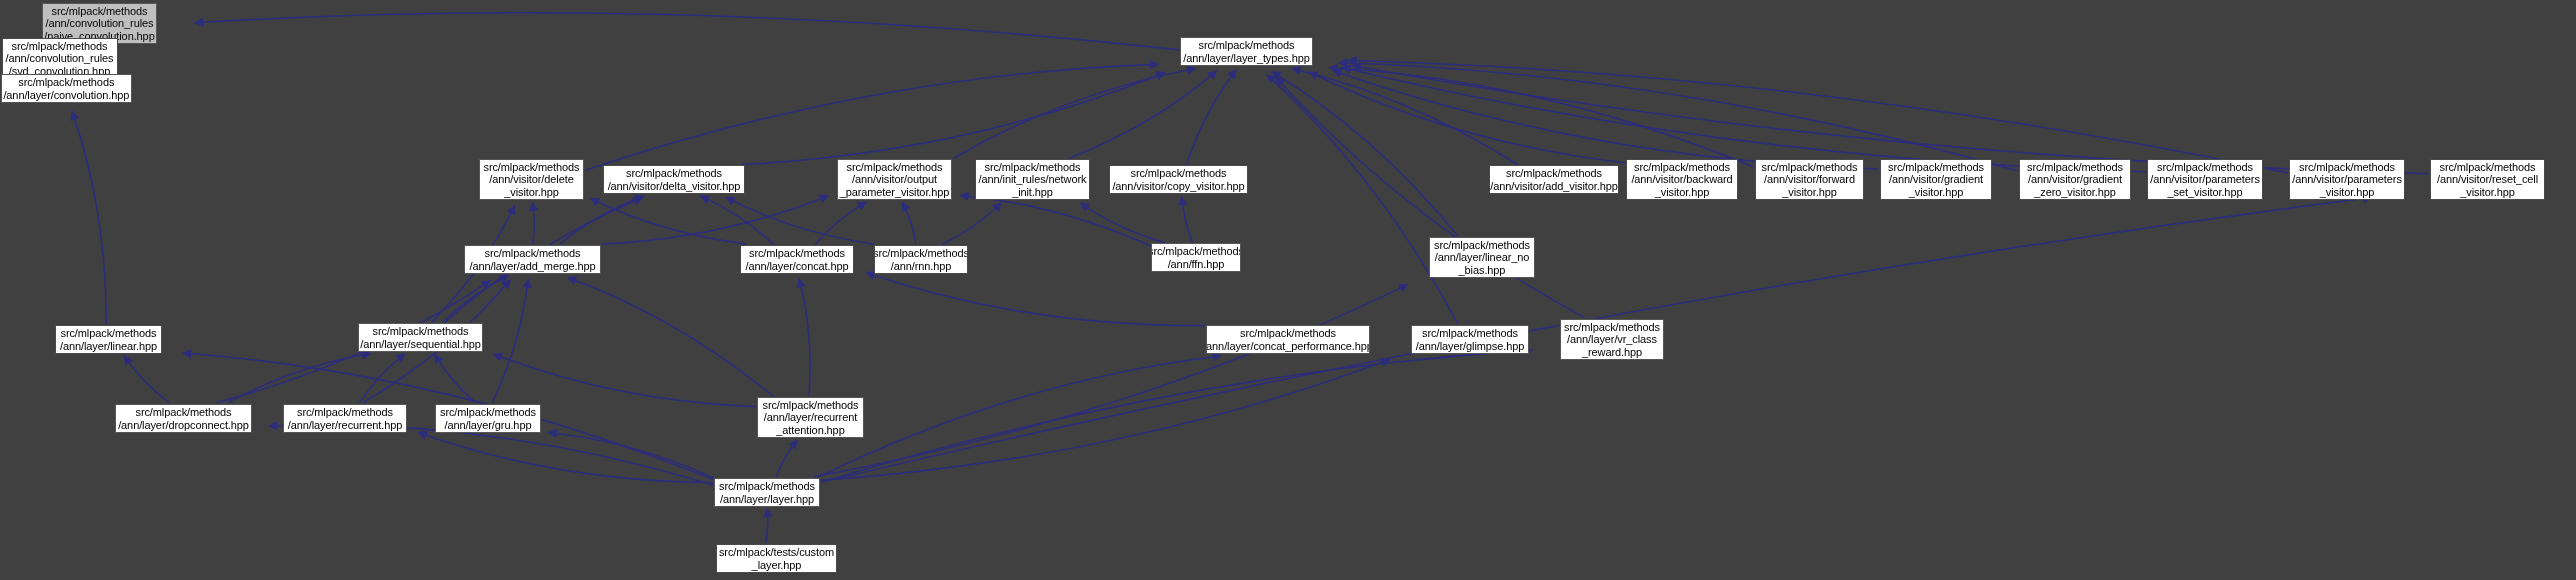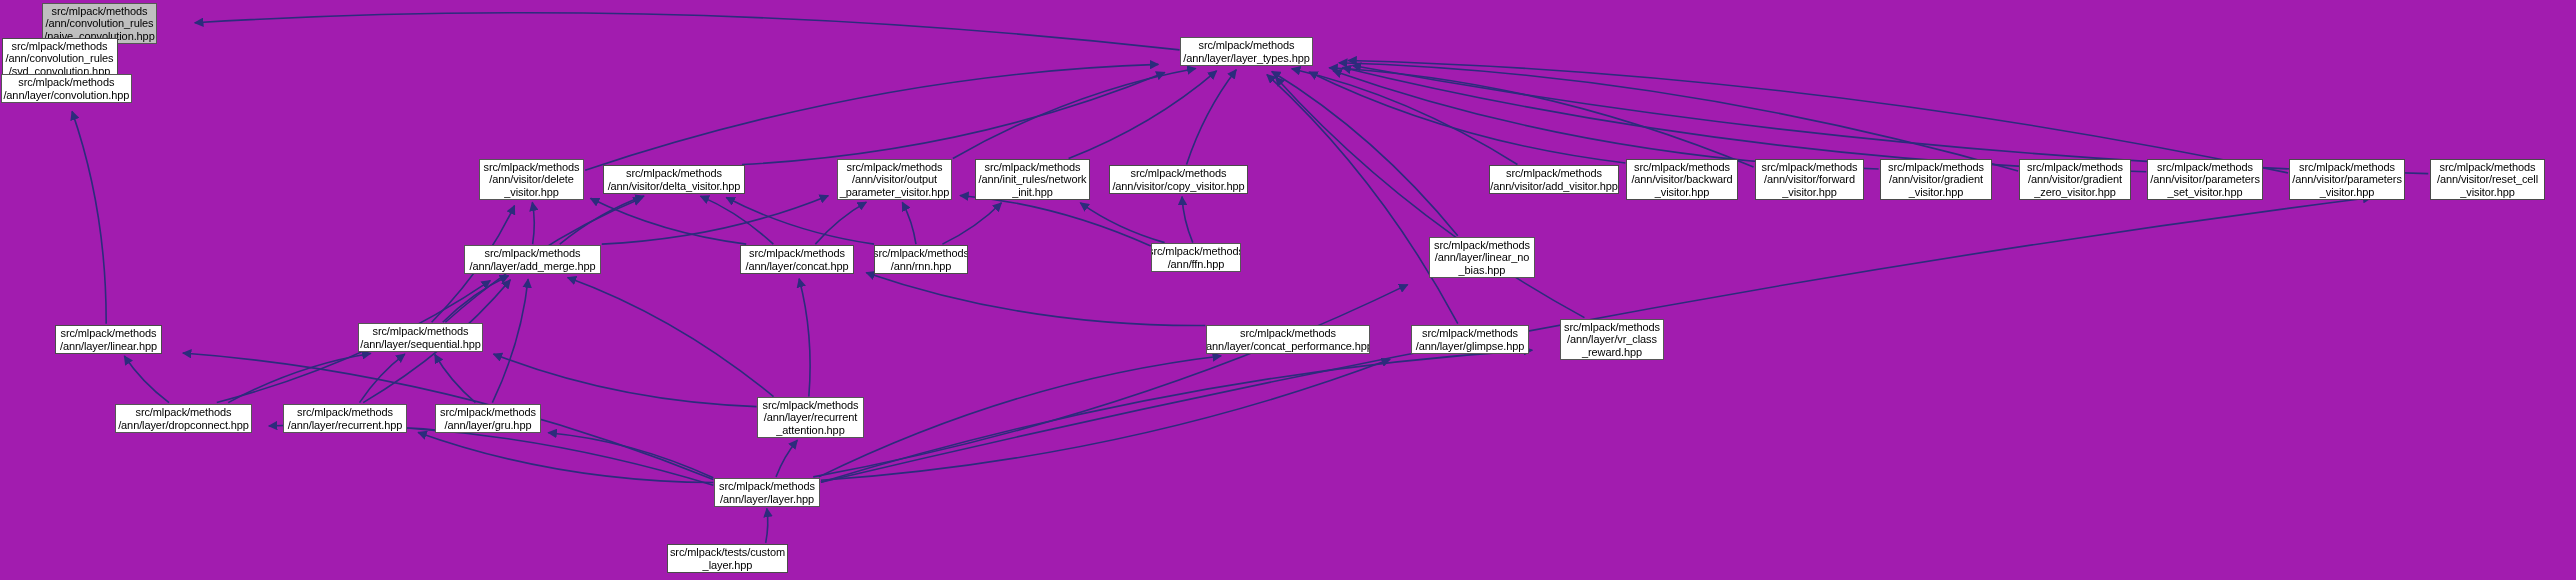--- a/index.html
+++ b/index.html
@@ -11,21 +11,21 @@
   body {
     width: 2576px;
     height: 580px;
     font-family: "Liberation Sans", "DejaVu Sans", sans-serif;
     overflow: hidden;
   }
   #graph-root {
     position: relative;
     width: 2576px;
     height: 580px;
-    background: #a21caf;
+    background: #404040;
   }
   svg#graph-canvas {
     position: absolute;
     top: 0;
     left: 0;
     width: 2576px;
     height: 580px;
     display: block;
   }
   .edge-path {
@@ -211,17 +211,17 @@
 /ann/layer/dropconnect.hpp</span></div>
       <div class="node-box thick" style="left: 283px; top: 404px; width: 124px; height: 29px;"><span class="node-label">src/mlpack/methods
 /ann/layer/recurrent.hpp</span></div>
       <div class="node-box thick" style="left: 435px; top: 404px; width: 106px; height: 29px;"><span class="node-label">src/mlpack/methods
 /ann/layer/gru.hpp</span></div>
       <div class="node-box thick" style="left: 757px; top: 397px; width: 107px; height: 41px;"><span class="node-label">src/mlpack/methods
 /ann/layer/recurrent
 _attention.hpp</span></div>
       <div class="node-box thick" style="left: 714px; top: 478px; width: 106px; height: 29px;"><span class="node-label">src/mlpack/methods
 /ann/layer/layer.hpp</span></div>
-      <div class="node-box" style="left: 667px; top: 544px; width: 121px; height: 29px;"><span class="node-label">src/mlpack/tests/custom
+      <div class="node-box" style="left: 716px; top: 544px; width: 121px; height: 29px;"><span class="node-label">src/mlpack/tests/custom
 _layer.hpp</span></div>
     </div>
 </div>
 
 
 </body></html>

